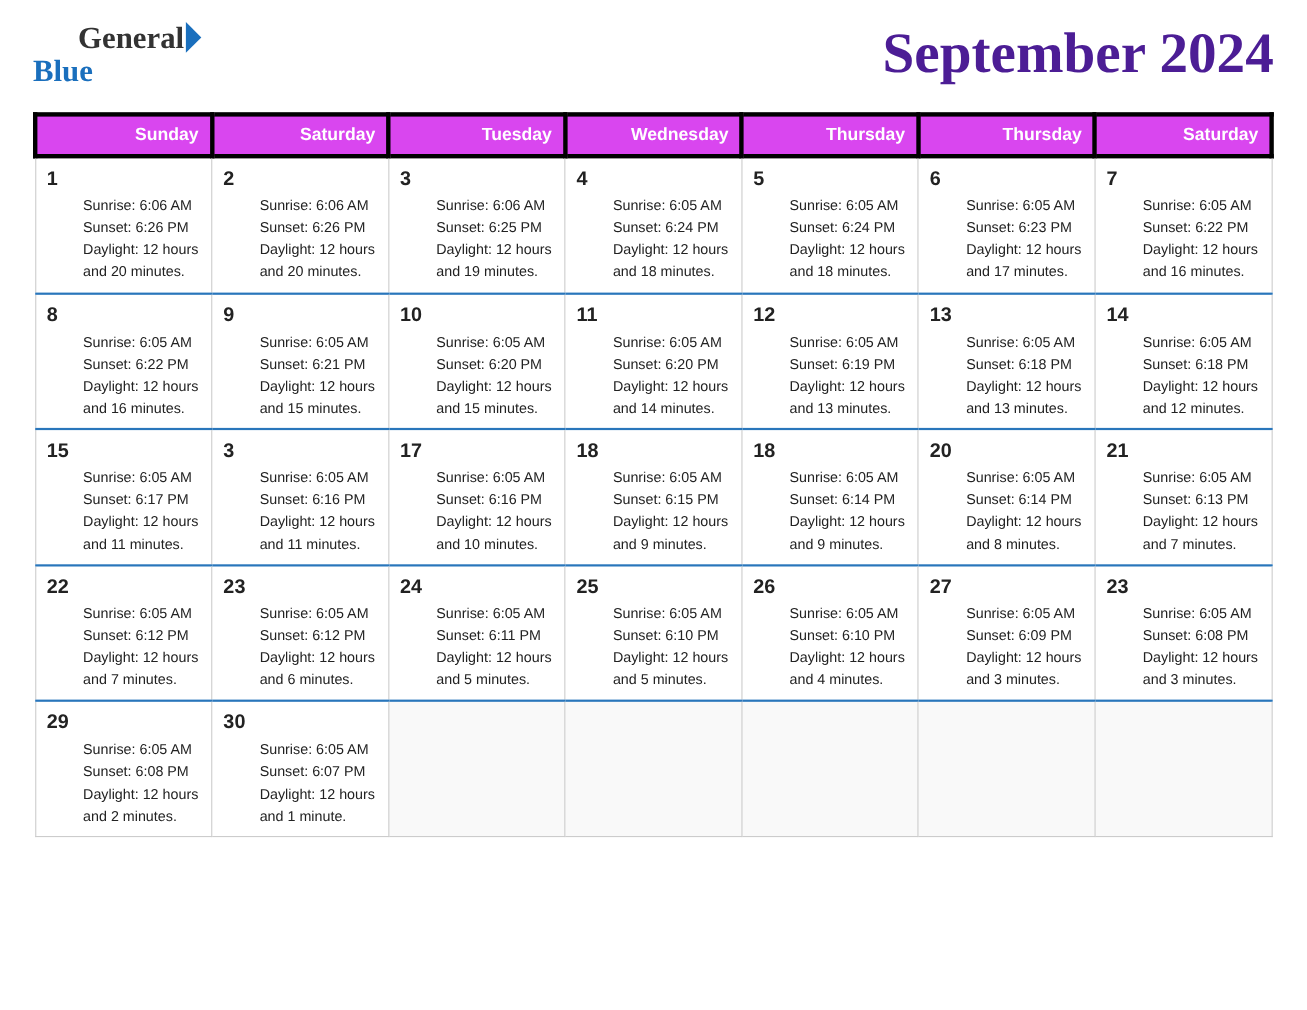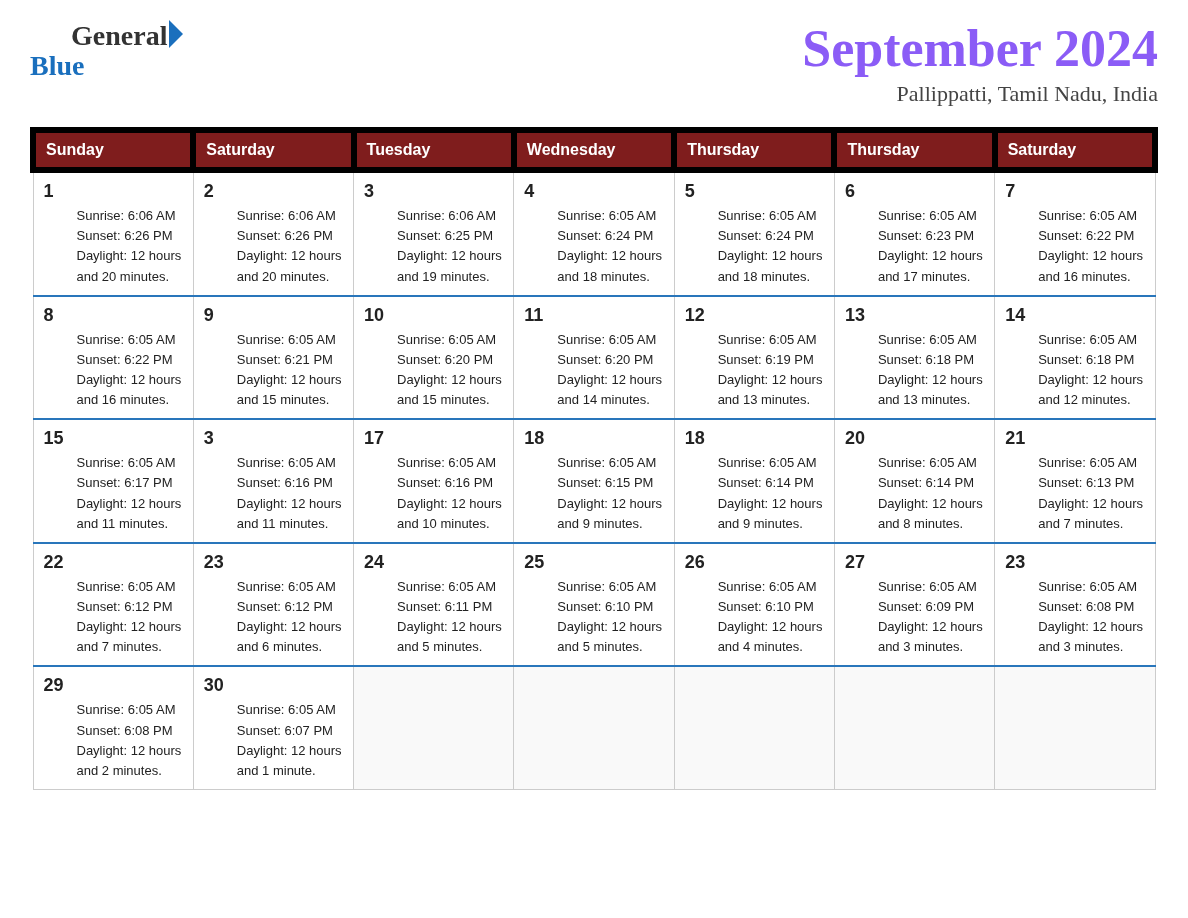--- a/index.html
+++ b/index.html
@@ -48,43 +48,43 @@
       align-items: flex-start;
     }
     .logo-row1 { display: flex; align-items: center; margin-left: 41px; }
     .logo-row2 { display: flex; align-items: center; margin-top: -2px; }
     .title-area {
       text-align: right;
     }
     .month-title {
       font-size: 52px;
       font-weight: bold;
-      color: #8b5cf6;
+      color: #4c1d95;
       font-family: Georgia, serif;
       line-height: 1.1;
     }
     .location-subtitle {
       font-size: 22px;
       color: #444;
       font-family: Georgia, serif;
       margin-top: 4px;
     }
     .calendar-table {
       width: 100%;
       border-collapse: collapse;
       table-layout: fixed;
     }
     .calendar-table thead tr th {
-      background-color: #7f1d1d;
+      background-color: #d946ef;
       color: #fff;
       font-size: 16px;
       font-weight: bold;
       padding: 8px 10px;
-      text-align: left;
-      border: 6px solid #000000;
+      text-align: right;
+      border: 4px solid #000000;
     }
     .calendar-table tbody tr td {
       vertical-align: top;
       padding: 8px 10px;
       border: 1px solid #ccc;
       font-size: 13px;
       color: #222;
       min-height: 110px;
     }
     .calendar-table tbody tr td .day-number {
@@ -117,21 +117,20 @@
         <span class="logo-text-general">General</span>
         <div class="logo-triangle"></div>
       </div>
       <div class="logo-row2">
         <span class="logo-text-blue">Blue</span>
       </div>
     </div>
   </div>
   <div class="title-area">
     <div class="month-title">September 2024</div>
-    <div class="location-subtitle">Pallippatti, Tamil Nadu, India</div>
   </div>
 </div>
 
 <table class="calendar-table">
   <thead>
     <tr>
       <th>Sunday</th>
       <th>Saturday</th>
       <th>Tuesday</th>
       <th>Wednesday</th>

